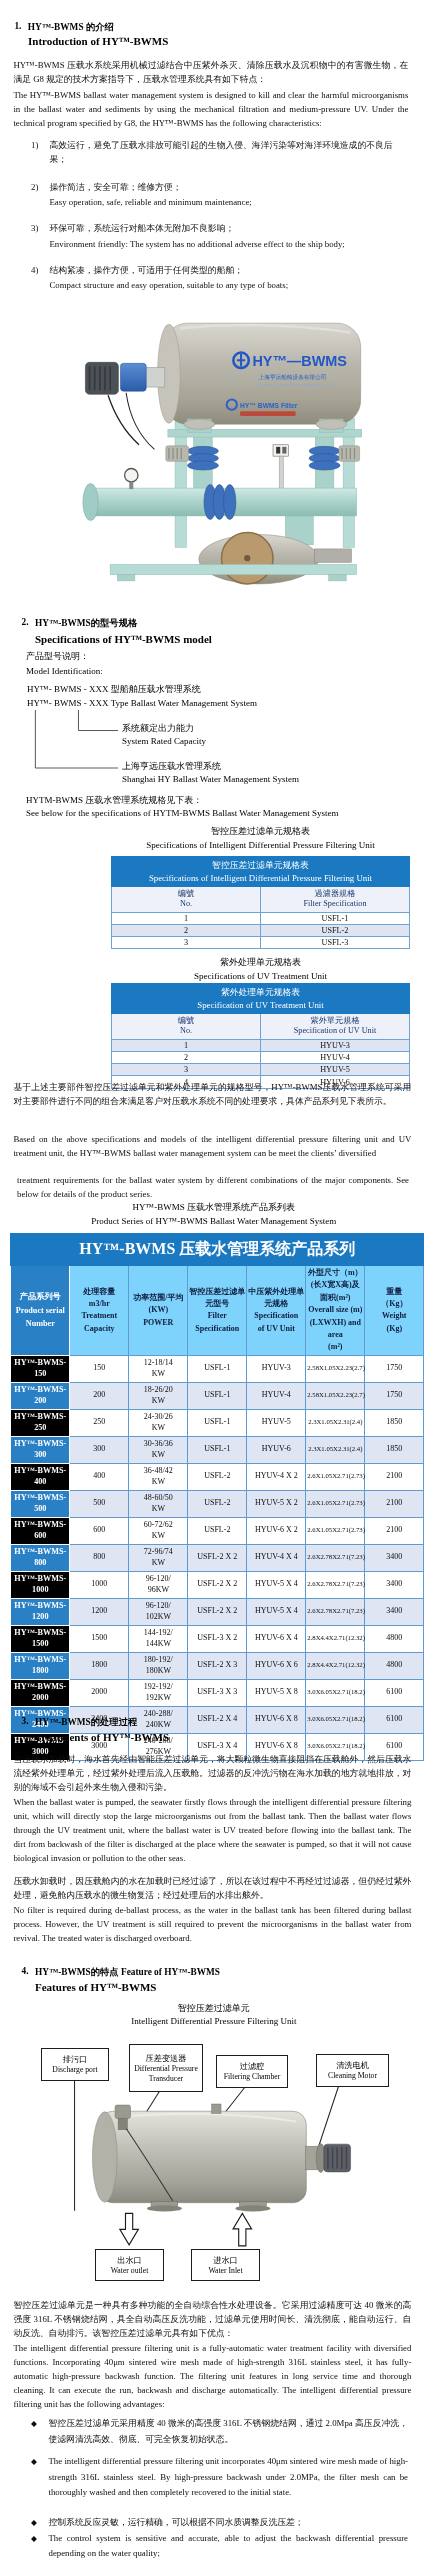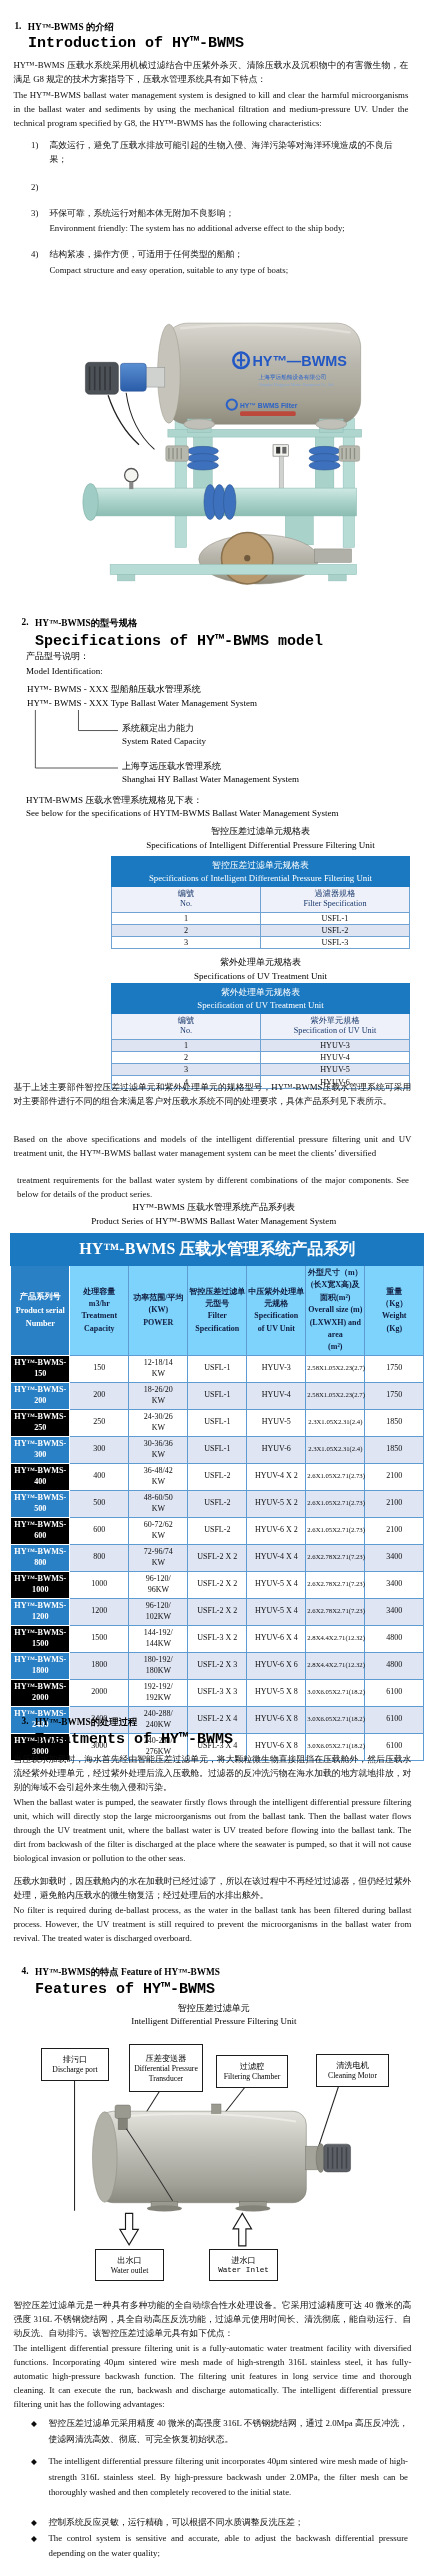--- a/index.html
+++ b/index.html
@@ -1,21 +1,21 @@
 <!DOCTYPE html>
 <html style="font-size:8.2px"><head>
 <meta charset="utf-8">
 <style>
   html,body{margin:0;padding:0;background:#ffffff;}
   .page{position:relative;width:428px;height:3344px;background:#fff;
         font-family:"Liberation Serif","DejaVu Serif",serif;color:#111;overflow:hidden;}
   .abs{position:absolute;}
   .h1{font-size:9.3px;font-weight:bold;color:#000;display:flex;}
   .h1 .no{width:13.4px;}
-  .hsub{font-size:15px;font-weight:bold;color:#000;font-family:Liberation Mono, monospace;}
+  .hsub{font-size:11px;font-weight:bold;color:#000;}
   .para{font-size:8.8px;line-height:14px;text-align:justify;color:#0e0e0e;}
   .para-en{font-size:8.8px;line-height:14px;text-align:justify;color:#0e0e0e;}
   .feat{display:flex;font-size:8.8px;line-height:14px;margin-bottom:12px;}
   .feat .no{width:18.5px;flex:none;}
   .feat .cn{margin-bottom:1.5px;}
   .centered{text-align:center;}
   .capline{font-size:9px;color:#000;}
   
   table.spec{border-collapse:collapse;width:299px;table-layout:fixed;}
   table.spec td{border:0.8px solid #6fa3d4;text-align:center;vertical-align:middle;
@@ -69,20 +69,24 @@
 
   <div class="abs" style="top:138px;left:31px;width:377px;">
     <div class="feat">
       <span class="no">1)</span>
       <span>
         <div class="cn">高效运行，避免了压载水排放可能引起的生物入侵、海洋污染等对海洋环境造成的不良后果；</div>
       </span>
     </div>
     <div class="feat" style="margin-top:7.7px;">
       <span class="no">2)</span>
+      <span>
+        <div class="cn">操作简洁，安全可靠；维修方便；</div>
+        <div class="en">Easy operation, safe, reliable and minimum maintenance;</div>
+      </span>
     </div>
     <div class="feat" style="margin-top:10.8px;">
       <span class="no">3)</span>
       <span>
         <div class="cn">环保可靠，系统运行对船本体无附加不良影响；</div>
         <div class="en">Environment friendly: The system has no additional adverse effect to the ship body;</div>
       </span>
     </div>
     <div class="feat" style="margin-top:10.3px;">
       <span class="no">4)</span>
@@ -542,21 +546,21 @@
       <ellipse cx="154" cy="205" rx="34" ry="6" fill="#84837a"></ellipse>
       <rect x="300" y="192" width="52" height="12" fill="#9b9a91" stroke="#6f6e66"></rect>
       <ellipse cx="326" cy="205" rx="34" ry="6" fill="#84837a"></ellipse>
     </svg>
   </div>
 
   <div class="cbox abs" style="top:2249px;left:95px;width:67px;height:30px;">
     <div class="cn">出水口</div>
     <div class="en">Water outlet</div>
   </div>
-  <div class="cbox abs" style="top:2249px;left:209px;width:67px;height:30px;font-family:Liberation Mono, monospace;">
+  <div class="cbox abs" style="top:2249px;left:191px;width:67px;height:30px;">
     <div class="cn">进水口</div>
     <div class="en">Water Inlet</div>
   </div>
 
   <div class="abs para" style="top:2298px;left:13.4px;width:398px;">智控压差过滤单元是一种具有多种功能的全自动综合性水处理设备。它采用过滤精度可达 40 微米的高强度 316L 不锈钢烧结网，具全自动高压反洗功能，过滤单元使用时间长、清洗彻底，能自动运行、自动反洗、自动排污。该智控压差过滤单元具有如下优点：</div>
   <div class="abs para-en" style="top:2341px;left:13.4px;width:398px;">The intelligent differential pressure filtering unit is a fully-automatic water treatment facility with diversified functions. Incorporating 40μm sintered wire mesh made of high-strength 316L stainless steel, it has fully-automatic high-pressure backwash function. The filtering unit features in long service time and thorough cleaning. It can execute the run, backwash and discharge automatically. The intelligent differential pressure filtering unit has the following advantages:</div>
 
   <div class="abs bullets" style="top:2416px;left:31px;width:377px;">
     <div class="bullet" style="margin-bottom:7.2px;">
         <span class="mk">◆</span>

